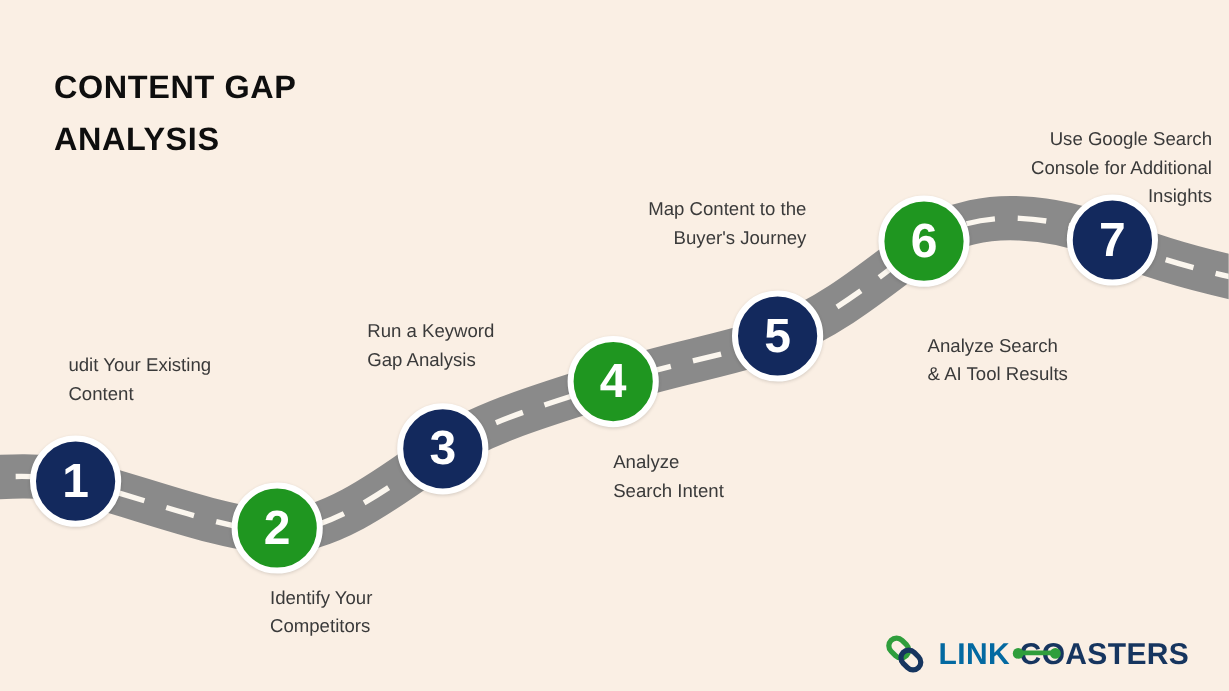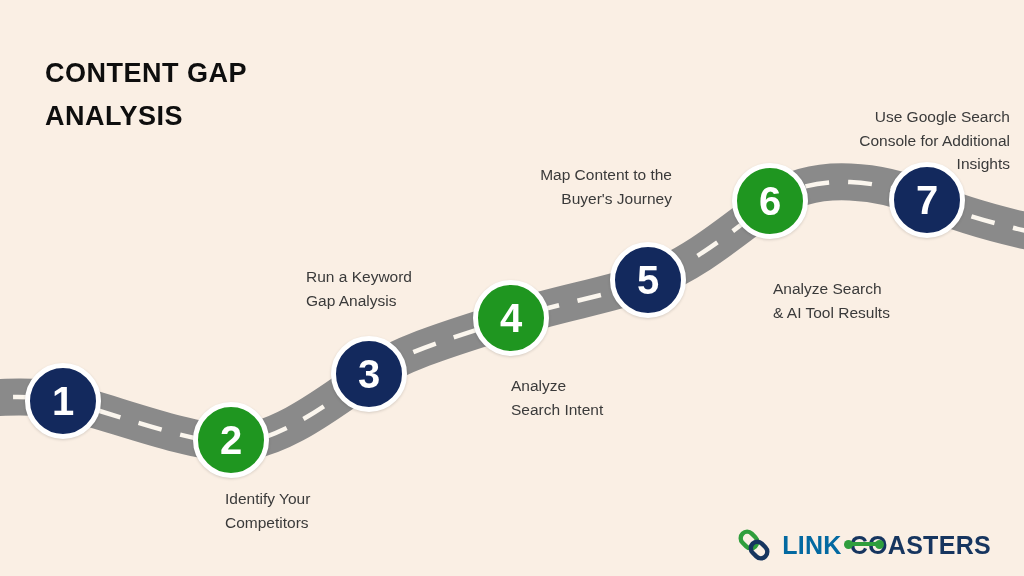--- a/index.html
+++ b/index.html
@@ -176,20 +176,22 @@
   <div class="step-marker navy" style="left:610px; top:242px;">
     <span>5</span>
   </div>
   <div class="step-marker green" style="left:732px; top:163px;">
     <span>6</span>
   </div>
   <div class="step-marker navy" style="left:889px; top:162px;">
     <span>7</span>
   </div>
 
+  <div class="step-label" style="left:57px;  top:293px;">udit Your Existing
+Content</div>
   <div class="step-label" style="left:207px; top:487px;margin-left:18px;">Identify Your
 Competitors</div>
   <div class="step-label" style="left:511px; top:374px;">Analyze
 Search Intent</div>
   <div class="step-label" style="left:306px; top:265px;">Run a Keyword
 Gap Analysis</div>
   <div class="step-label align-right" style="right:352px; top:163px;">Map Content to the
 Buyer's Journey</div>
   <div class="step-label" style="left:773px; top:277px;">Analyze Search
 &amp; AI Tool Results</div>

